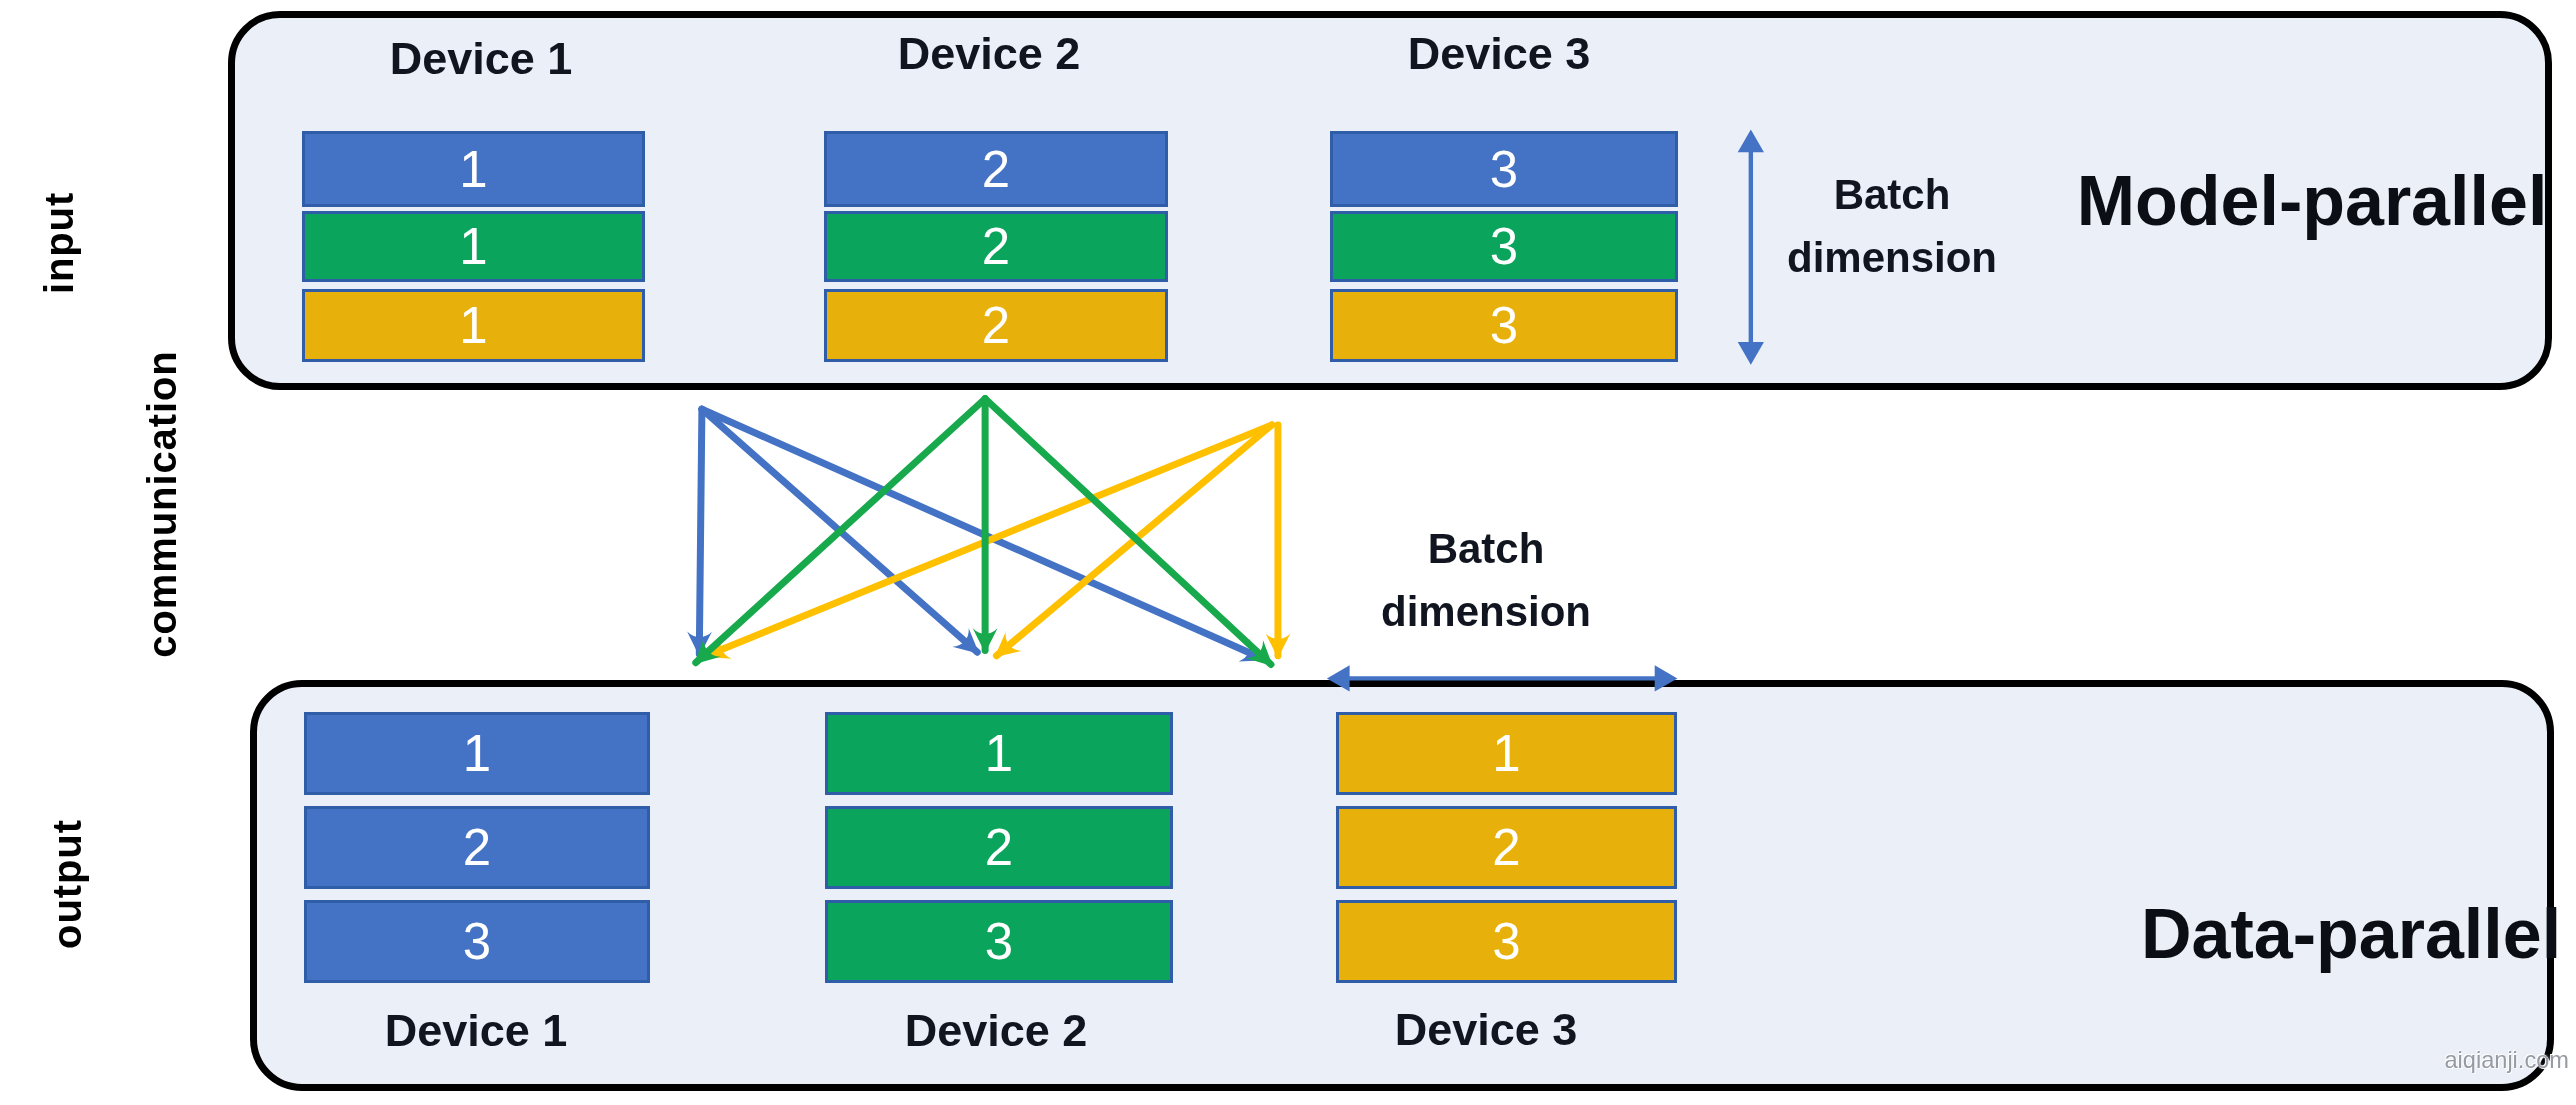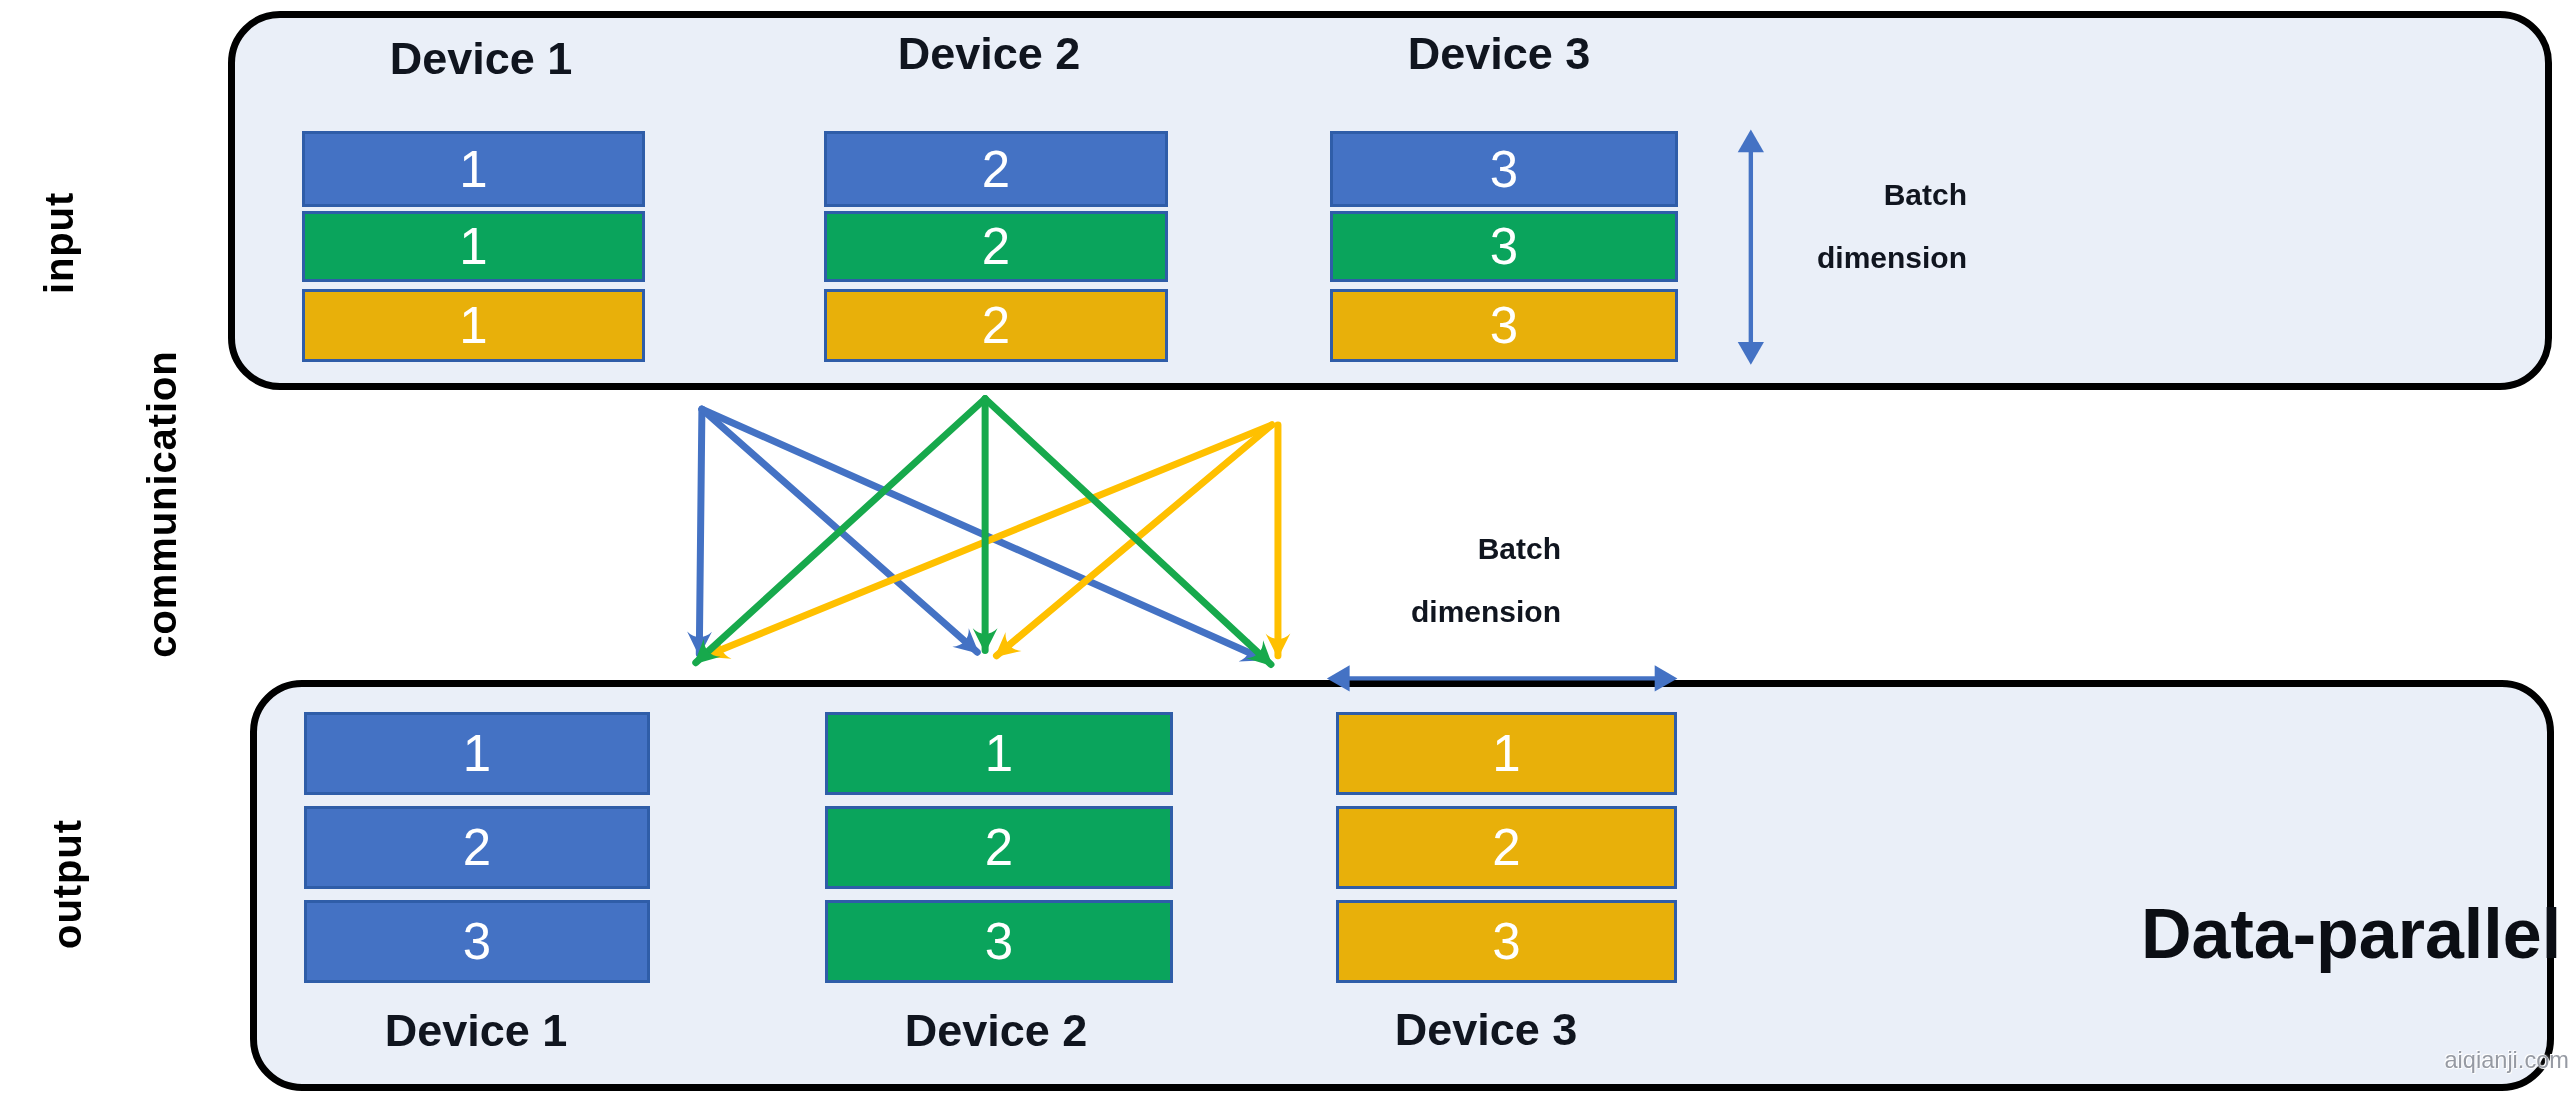--- a/index.html
+++ b/index.html
@@ -38,22 +38,22 @@
   }
   .side-label{
     position:absolute;
     transform:translate(-50%,-50%) rotate(-90deg);
     font-size:40px;font-weight:700;color:#000;
     white-space:nowrap;letter-spacing:0.9px;
   }
   .dim-label{
     position:absolute;
     transform:translate(-50%,-50%);
-    text-align:right;
-    font-size:30px;font-weight:600;color:var(--text-dark,#10151f);
+    text-align:center;
+    font-size:42px;font-weight:600;color:var(--text-dark,#10151f);
     line-height:63px;white-space:nowrap;
   }
   .big-title{
     position:absolute;
     transform:translate(-50%,-50%);
     font-size:70px;font-weight:600;color:#0b0e14;
     white-space:nowrap;
   }
   #arrow-layer{position:absolute;left:0;top:0;pointer-events:none;}
   .comm-arrow{fill:none;stroke-width:8;stroke-linecap:round;}
@@ -86,20 +86,21 @@
 
   <div class="bar c-blue" style="left:1330px;top:131px;width:348px;height:76px;">3</div>
   <div class="bar c-green" style="left:1330px;top:211px;width:348px;height:71px;">3</div>
   <div class="bar c-yellow" style="left:1330px;top:289px;width:348px;height:73px;">3</div>
 
   <div class="dim-label" style="left:1892px;top:226px;">
     <span>Batch</span><br>
     <span>dimension</span>
   </div>
 
+  <div class="big-title" style="left:2312px;top:201px;">Model-parallel</div>
 
   <div class="panel" style="left:250px;top:680px;width:2304px;height:411px;"></div>
 
   <div class="bar c-blue" style="left:304px;top:712px;width:346px;height:83px;">1</div>
   <div class="bar c-blue" style="left:304px;top:806px;width:346px;height:83px;">2</div>
   <div class="bar c-blue" style="left:304px;top:900px;width:346px;height:83px;">3</div>
 
   <div class="bar c-green" style="left:825px;top:712px;width:348px;height:83px;">1</div>
   <div class="bar c-green" style="left:825px;top:806px;width:348px;height:83px;">2</div>
   <div class="bar c-green" style="left:825px;top:900px;width:348px;height:83px;">3</div>

